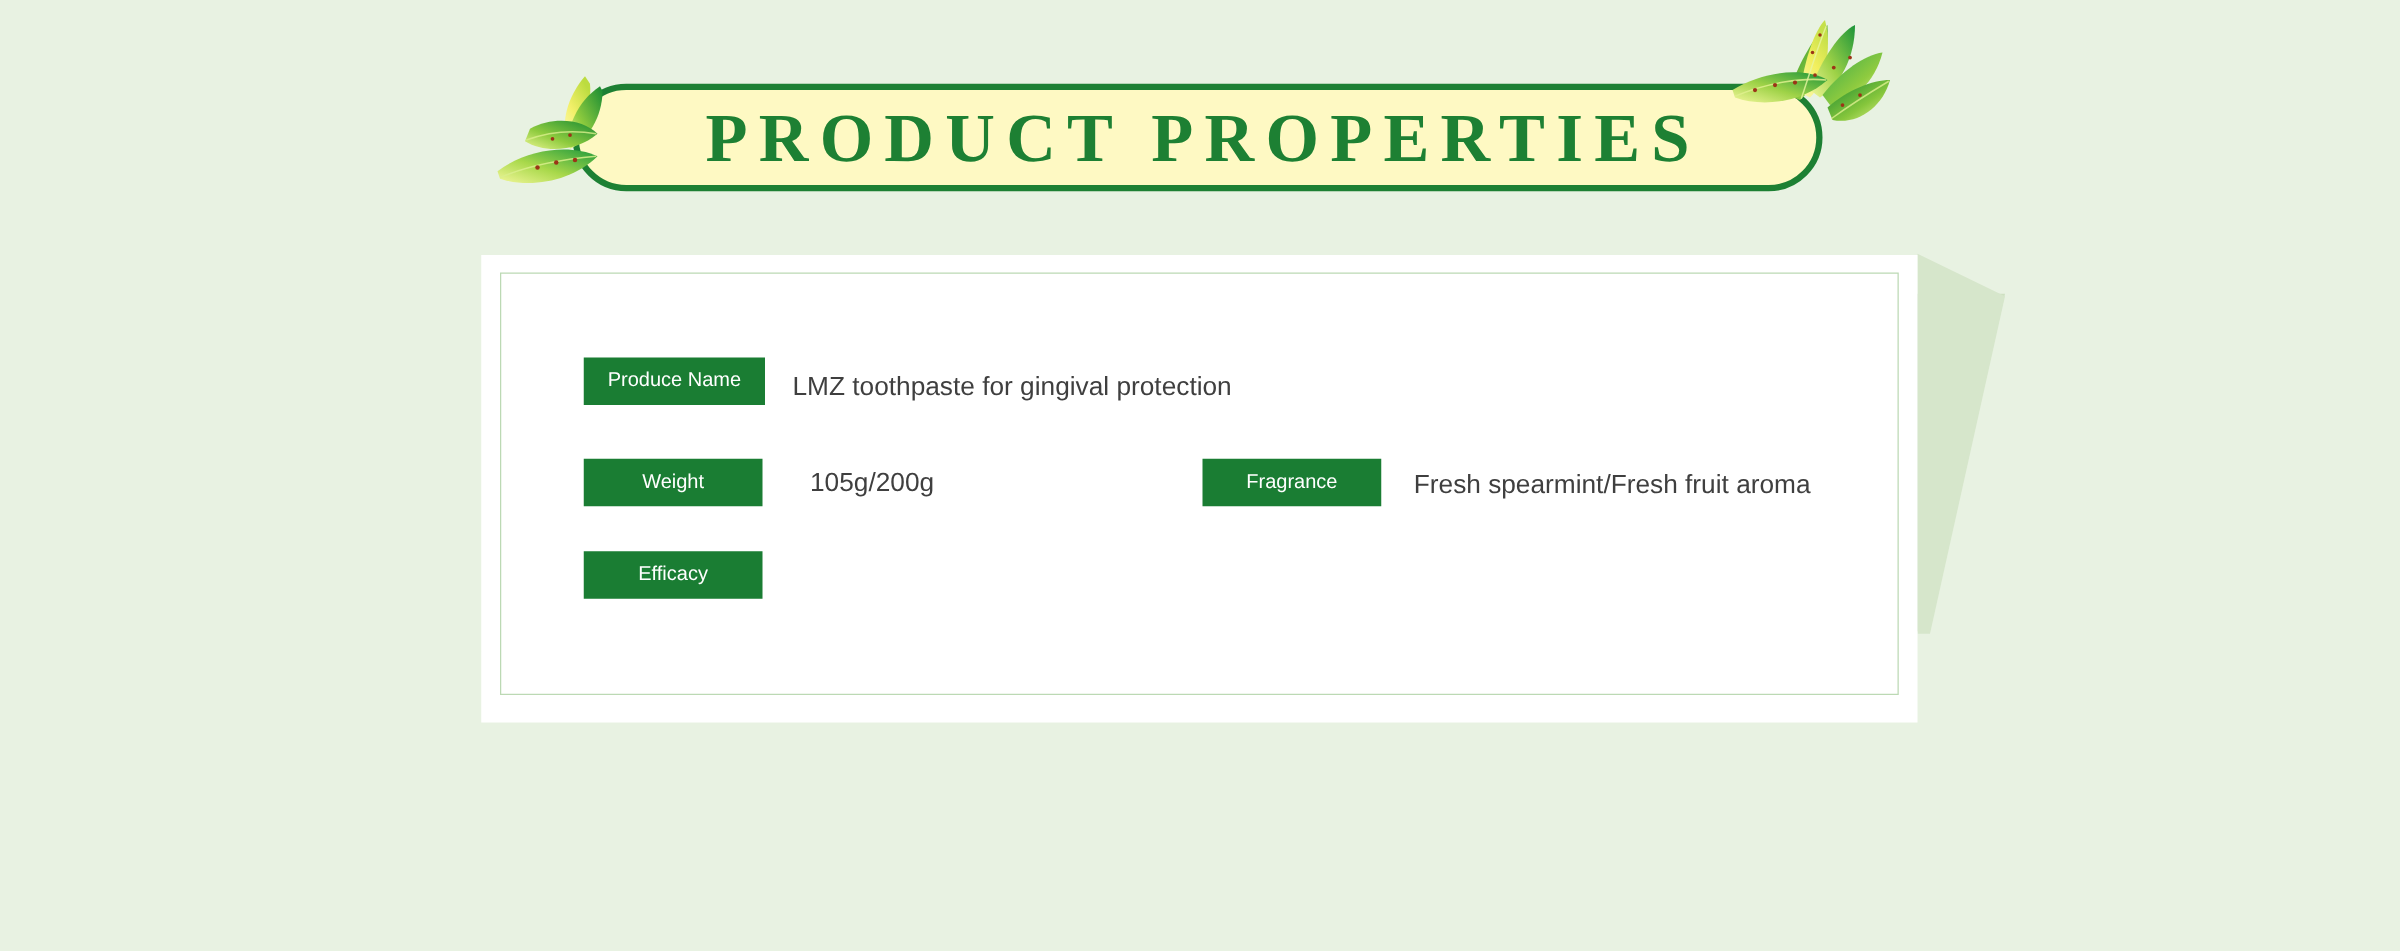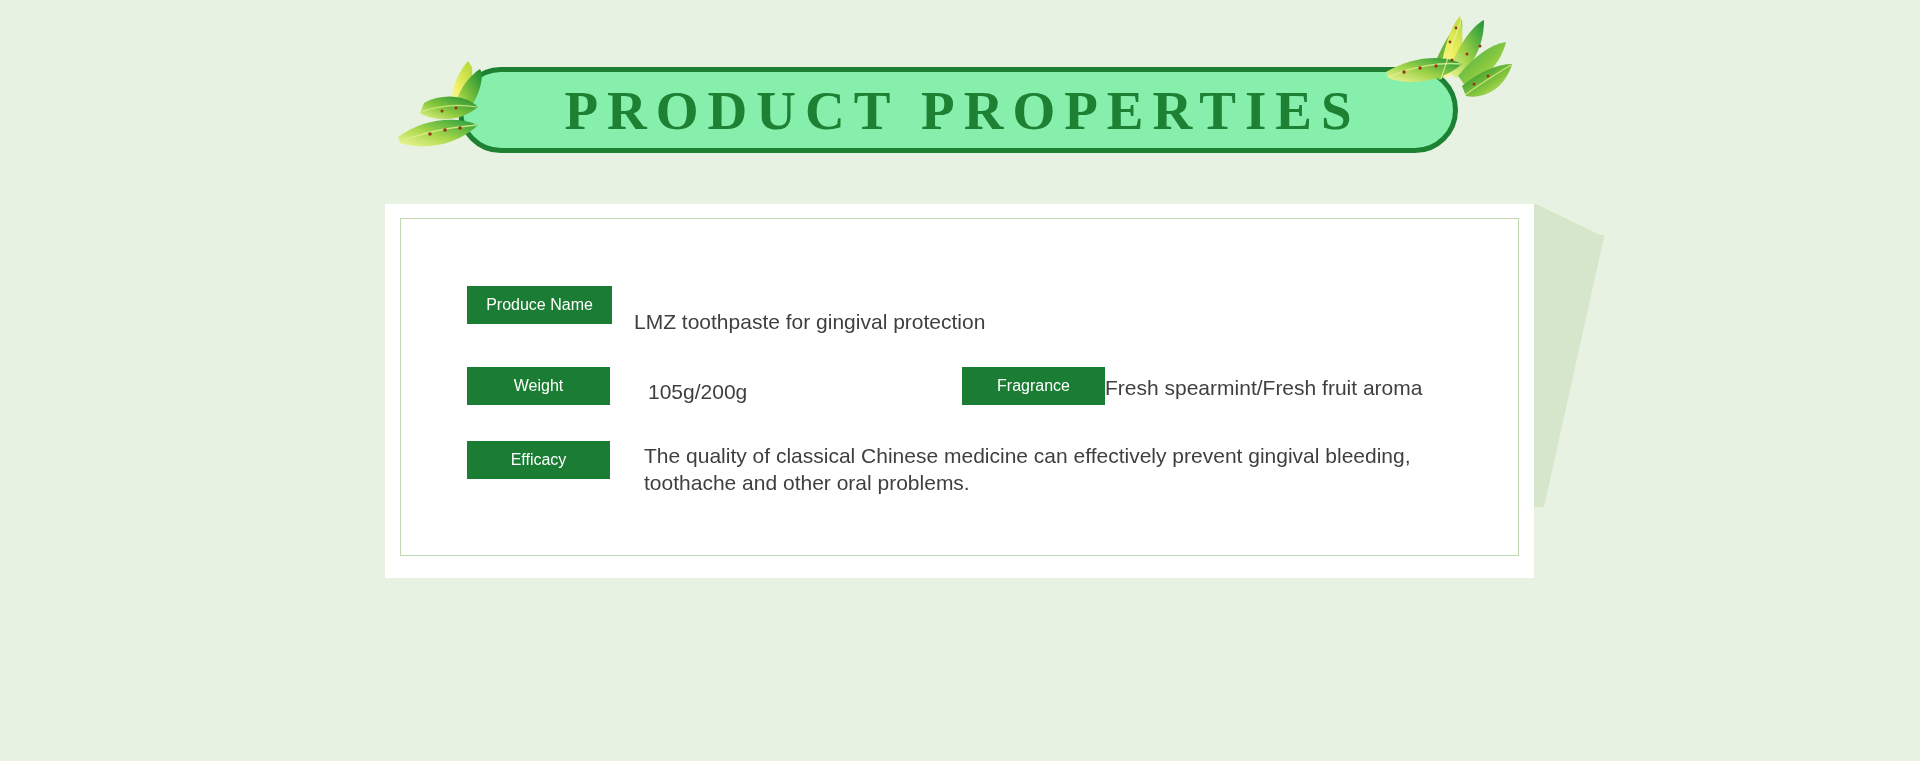--- a/index.html
+++ b/index.html
@@ -23,21 +23,21 @@
     width: 1920px;
     height: 175px;
   }
   #title-pill {
     position: absolute;
     left: 458px;
     top: 67px;
     width: 1000px;
     height: 86px;
     box-sizing: border-box;
-    background: #86efac;
+    background: #fef9c3;
     border: 5px solid #1d8033;
     border-radius: 48px;
     display: flex;
     align-items: center;
     justify-content: center;
     z-index: 2;
   }
   #title-text {
     font-family: "Liberation Serif", "DejaVu Serif", serif;
     font-size: 55px;
@@ -110,21 +110,21 @@
     width: 1920px;
     height: 460px;
     z-index: 4;
   }
   .prop-row {
     position: absolute;
     display: flex;
     align-items: flex-start;
   }
   #row-produce-name { left: 467px; top: 111px; }
-  #row-weight       { left: 467px; top: 192px; align-items: flex-end; }
+  #row-weight       { left: 467px; top: 192px; }
   #row-fragrance    { left: 962px; top: 192px; }
   #row-efficacy     { left: 467px; top: 266px; }
 
   .prop-chip {
     background: #1a7d33;
     color: #ffffff;
     font-size: 16px;
     line-height: 1;
     height: 38px;
     display: flex;
@@ -136,23 +136,23 @@
   .chip-w-wide   { width: 145px; }
   .chip-w-narrow { width: 143px; }
 
   .prop-value {
     color: #3f3f3f;
     font-size: 21px;
     line-height: 27px;
     white-space: pre-line;
     flex: 0 0 auto;
   }
-  #value-produce-name { margin-left: 22px; margin-top: 22px; }
+  #value-produce-name { margin-left: 22px; margin-top: 10px; }
   #value-weight       { margin-left: 38px; margin-top: 6px; }
-  #value-fragrance    { margin-left: 0; margin-top: 7px; }
+  #value-fragrance    { margin-left: 26px; margin-top: 7px; }
   #value-efficacy     { margin-left: 34px; margin-top: 1px; width: 830px; white-space: normal; }
 </style>
 </head>
 <body>
 
 <div id="title-banner">
 
   <svg id="leaf-left" class="leaf-cluster" viewBox="0 0 140 115" xmlns="http://www.w3.org/2000/svg">
     <defs>
       <linearGradient id="lgA" x1="0" y1="1" x2="1" y2="0">
@@ -260,17 +260,16 @@
       <span class="prop-value" id="value-weight">105g/200g</span>
     </div>
 
     <div class="prop-row" id="row-fragrance">
       <span class="prop-chip chip-w-narrow">Fragrance</span>
       <span class="prop-value" id="value-fragrance">Fresh spearmint/Fresh fruit aroma</span>
     </div>
 
     <div class="prop-row" id="row-efficacy">
       <span class="prop-chip chip-w-narrow">Efficacy</span>
-      <span class="prop-value" id="value-efficacy">The quality of classical Chinese medicine can effectively prevent gingival bleeding, toothache and other oral problems.</span>
     </div>
 
   </div>
 </div>
 
 </body></html>

